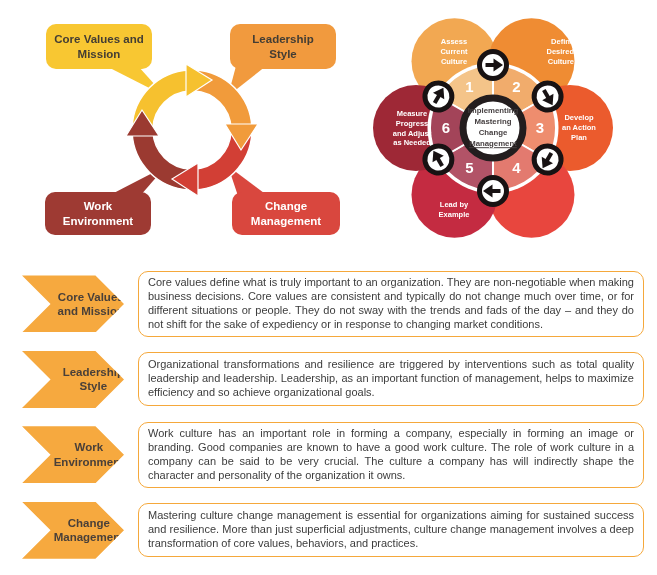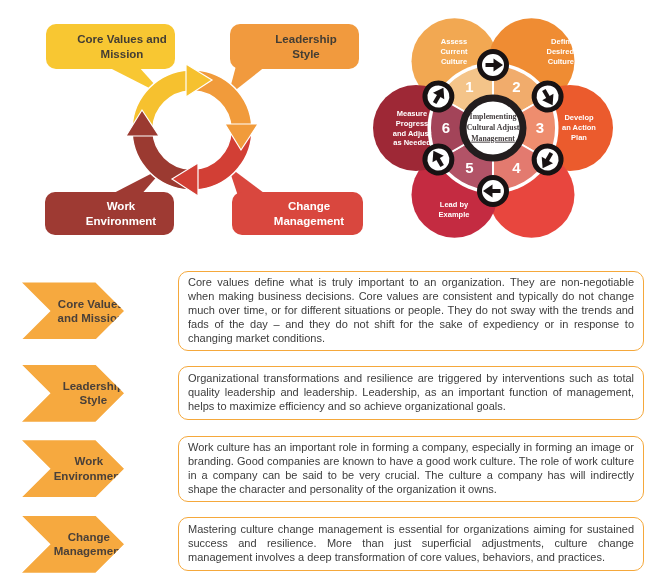--- a/index.html
+++ b/index.html
@@ -6,59 +6,59 @@
   body{
     width:657px;height:575px;background:#ffffff;position:relative;
     font-family:"Liberation Sans",sans-serif;overflow:hidden;
   }
   
   .cycle{position:absolute;left:10px;top:8px;width:350px;height:250px;}
   .cycle svg{position:absolute;left:0;top:0;}
   .callout{
     position:absolute;display:flex;align-items:center;justify-content:center;
     text-align:center;white-space:pre-line;border-radius:10px;
-    font-size:11.5px;font-weight:bold;line-height:1.3;z-index:2;padding-left:23px;
+    font-size:11.5px;font-weight:bold;line-height:1.3;z-index:2;
   }
   .co-yellow{left:36px;top:16px;width:106px;height:45px;background:#F8C732;color:#433D34;}
   .co-orange{left:220px;top:16px;width:106px;height:45px;background:#F19A3E;color:#433D34;}
   .co-maroon{left:35px;top:184px;width:106px;height:43px;background:#9E3A33;color:#ffffff;}
   .co-red{left:222px;top:184px;width:108px;height:43px;background:#D9473E;color:#ffffff;}
   
   .flower{position:absolute;left:368px;top:3px;width:250px;height:250px;}
   .flower svg{position:absolute;left:0;top:0;}
   .petal-label{
     position:absolute;transform:translate(-50%,-50%);width:84px;
     color:#ffffff;font-weight:bold;font-size:7.5px;line-height:1.3;
     text-align:center;white-space:pre-line;z-index:3;
   }
   .pl1{left:86px;top:49px;} .pl2{left:164px;top:49px;text-align:right;}
   .pl3{left:211px;top:125px;} .pl4{left:164px;top:207px;margin-top:38px;}
   .pl5{left:86px;top:207px;} .pl6{left:44px;top:125px;}
   .center-label{
     position:absolute;left:125px;top:125px;transform:translate(-50%,-50%);
     width:62px;text-align:center;color:#453F40;font-weight:bold;
-    font-size:7.8px;line-height:1.4;z-index:3;font-family:Liberation Serif, serif;
+    font-size:7.8px;line-height:1.4;z-index:3;
   }
   .center-label .u{text-decoration:underline;}
   svg text.num{font-family:"Liberation Sans",sans-serif;font-weight:bold;font-size:15px;fill:#ffffff;text-anchor:middle;}
   
   .details{position:absolute;left:22px;top:271px;width:622px;}
   .detail-row{display:flex;align-items:center;gap:14px;margin-bottom:14px;}
   .detail-arrow{
     flex:0 0 102px;width:102px;height:57px;background:#F6A93F;
     clip-path:polygon(0% 0%,72% 0%,100% 50%,72% 100%,0% 100%,28% 50%);
     display:flex;align-items:center;justify-content:flex-end;
   }
   .detail-arrow-label{
     margin-left:20px;font-size:11.5px;font-weight:bold;color:#4A4039;
     text-align:center;white-space:pre-line;line-height:1.25;
   }
   .detail-box{
     flex:1;border:1.6px solid #F5A83B;border-radius:10px;
-    padding:4px 9px;min-height:44px;display:flex;align-items:center;margin-left:40px;
+    padding:4px 9px;min-height:44px;display:flex;align-items:center;
   }
   .detail-text{
     margin:0;font-size:11px;line-height:1.27;color:#3C3C3C;text-align:justify;
   }
 </style>
 </head>
 <body>
 
 <div class="cycle">
   <svg width="350" height="250" viewBox="0 0 350 250">
@@ -161,21 +161,21 @@
 the Change</div>
   <div class="petal-label pl5">Lead by
 Example</div>
   <div class="petal-label pl6">Measure
 Progress
 and Adjust
 as Needed</div>
 
   <div class="center-label">
     <div>Implementing</div>
-    <div>Cultural Adjust</div>
+    <div>Mastering Change</div>
     <div class="u">Management</div>
   </div>
 </div>
 
 <div class="details">
   <div class="detail-row">
     <div class="detail-arrow">
       <div class="detail-arrow-label">Core Values
 and Mission</div>
     </div>

